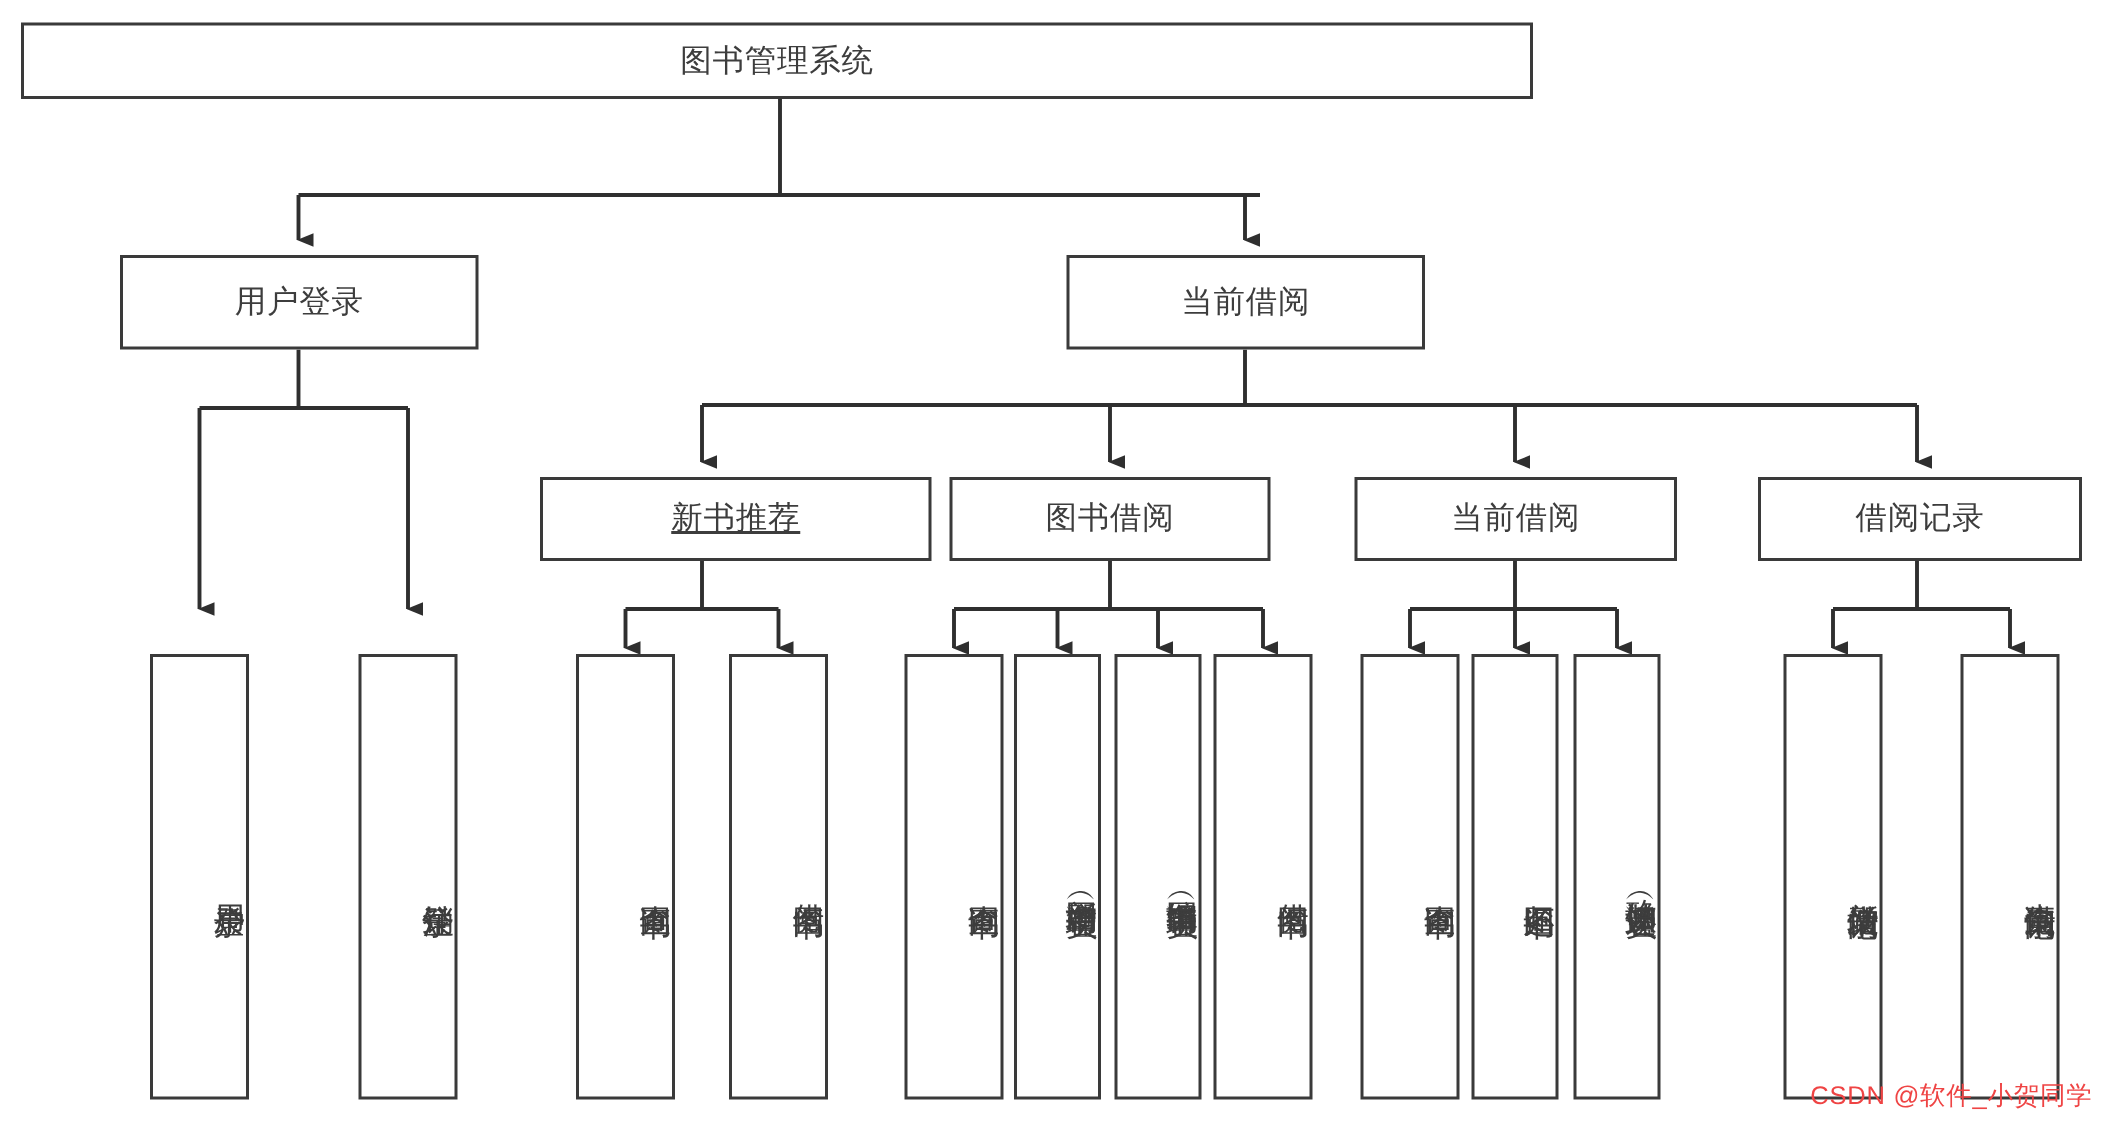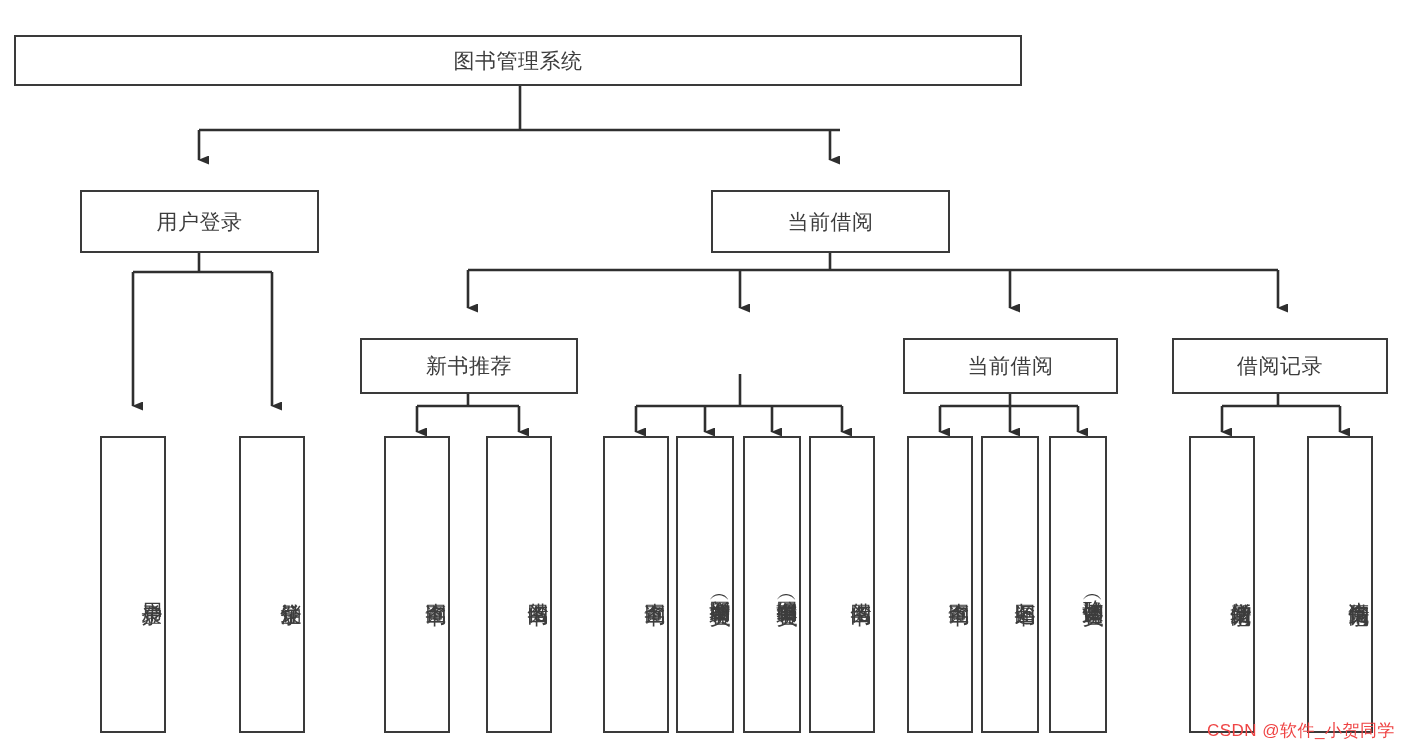--- a/index.html
+++ b/index.html
@@ -33,21 +33,20 @@
     display: flex;
     align-items: center;
     justify-content: center;
     color: #3d3d3d;
     z-index: 3;
   }
   .node.horiz {
     font-size: 21px;
     line-height: 1.1;
     letter-spacing: 0.5px;
-    margin-top: 20px;
   }
   .node.vert {
     font-size: 21px;
     line-height: 1.12;
     letter-spacing: 1px;
     writing-mode: vertical-rl;
     text-orientation: upright;
     padding-top: 6px;
     align-items: flex-start;
     justify-content: center;
@@ -131,22 +130,25 @@
     <span class="label">图书管理系统</span>
   </div>
 
   <div class="node horiz" style="left:80px; top:170px; width:239px; height:63px;">
     <span class="label">用户登录</span>
   </div>
   <div class="node horiz" style="left:711px; top:170px; width:239px; height:63px;">
     <span class="label">当前借阅</span>
   </div>
 
-  <div class="node horiz" style="left:360px; top:318px; width:218px; height:56px;">
+  <div class="node horiz" style="left:360px; top:318px; width:261px; height:56px;text-decoration:underline;">
     <span class="label">新书推荐</span>
+  </div>
+  <div class="node horiz" style="left:633px; top:318px; width:214px; height:56px;">
+    <span class="label">图书借阅</span>
   </div>
   <div class="node horiz" style="left:903px; top:318px; width:215px; height:56px;">
     <span class="label">当前借阅</span>
   </div>
   <div class="node horiz" style="left:1172px; top:318px; width:216px; height:56px;">
     <span class="label">借阅记录</span>
   </div>
 
   <div class="node vert" style="left:100px; top:436px; width:66px; height:297px;">
     <span class="label">用户登录</span>

